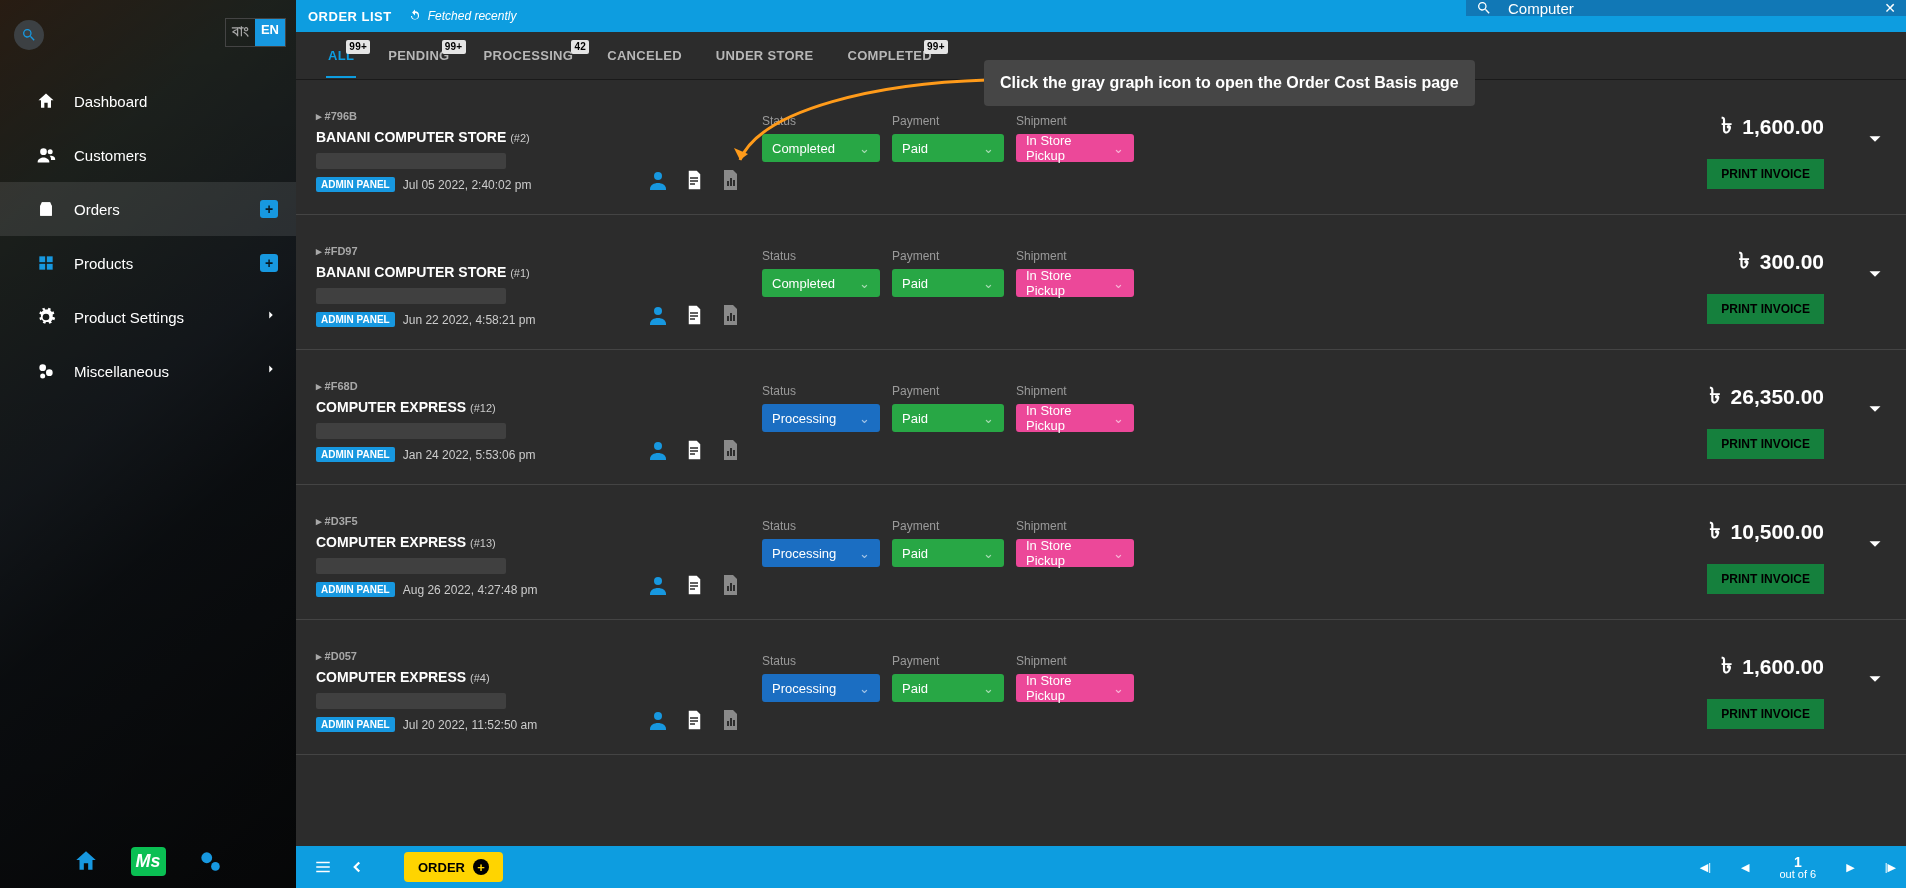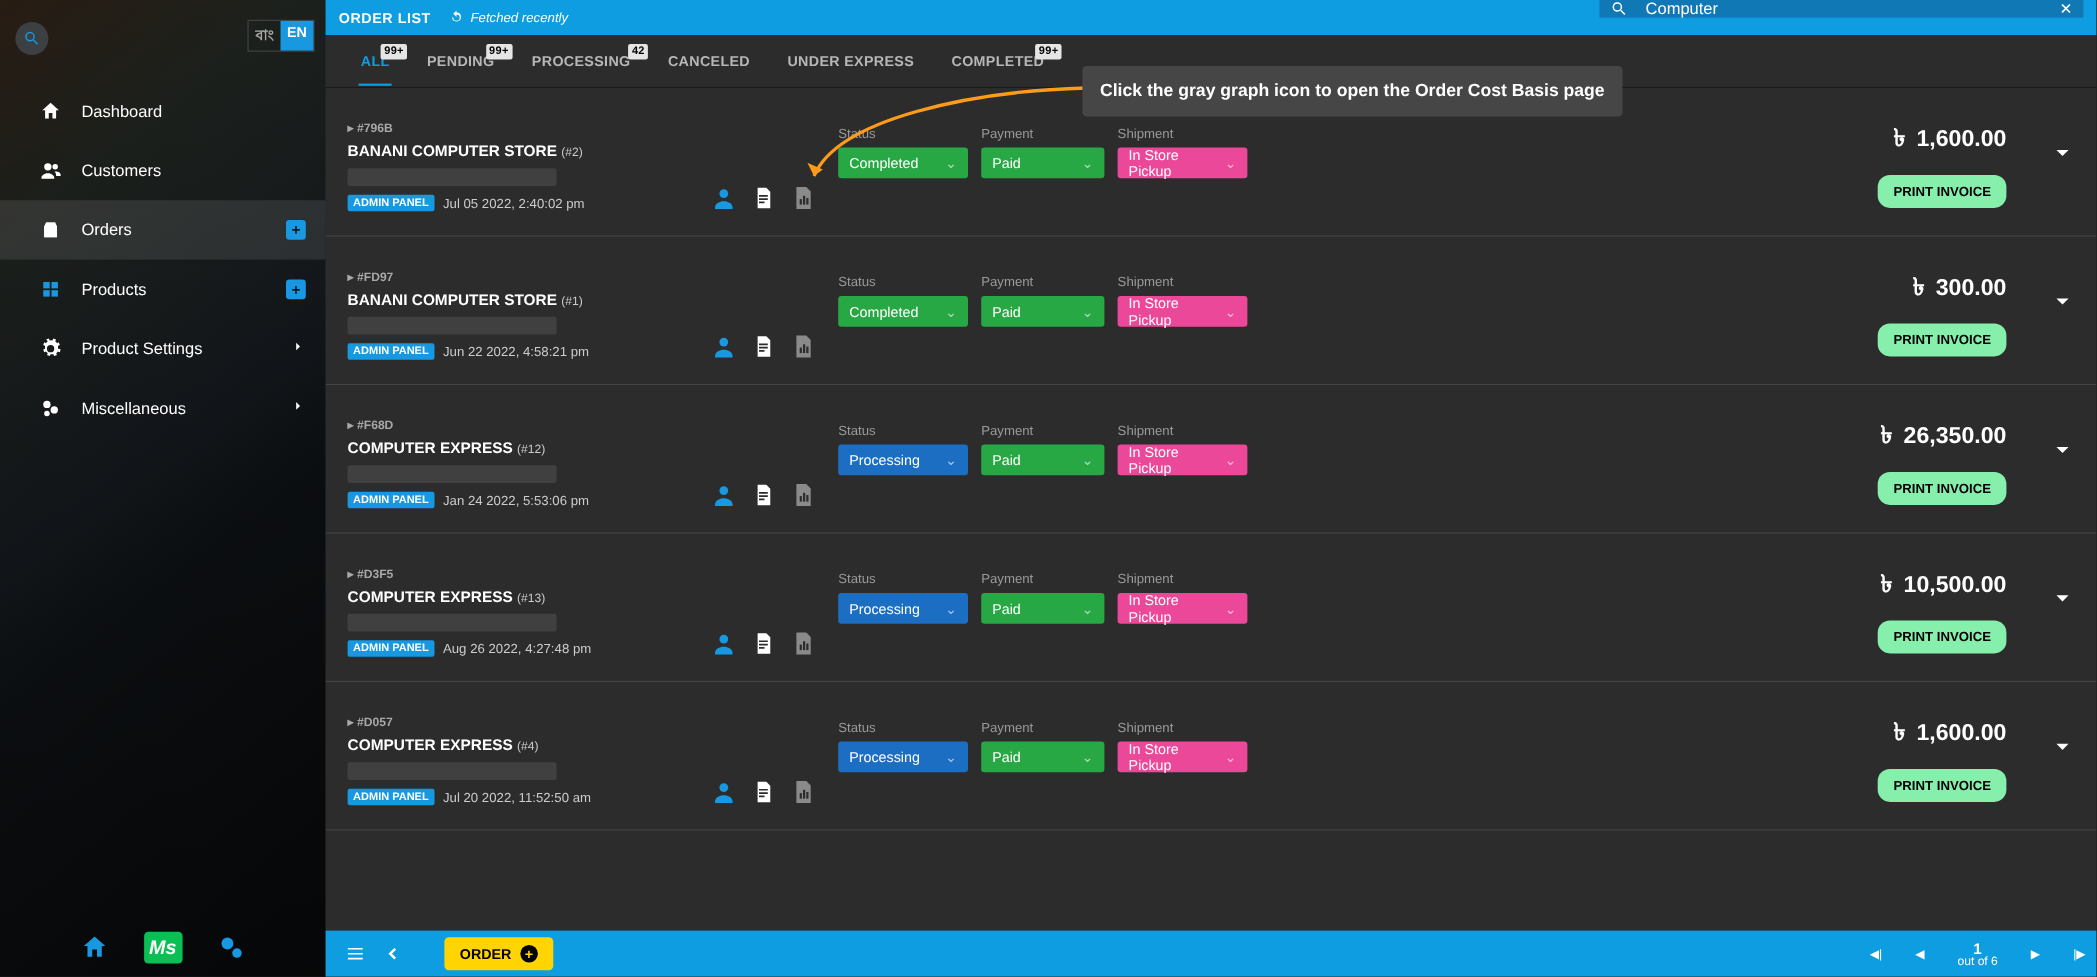--- a/index.html
+++ b/index.html
@@ -22,21 +22,21 @@
   .nav-item .chev{position:absolute;right:18px}
   .nav-item .chev svg{width:14px;height:14px;fill:#fff}
   .sidebar-bottom{position:absolute;bottom:14px;left:0;right:0;display:flex;justify-content:center;gap:36px}
   .sidebar-bottom .ico{width:26px;height:26px;display:flex;align-items:center;justify-content:center}
   .ms-badge{background:#0abf53;color:#fff;font-weight:700;font-style:italic;font-size:18px;border-radius:4px;padding:4px 5px}
   
   .topbar{position:absolute;left:296px;right:0;top:0;height:32px;background:#0d9de0;display:flex;align-items:center;color:#fff;padding-left:12px;font-size:12px}
   .topbar .title{font-weight:700;font-size:13px;letter-spacing:.5px}
   .topbar .refresh{margin-left:16px;display:flex;align-items:center;gap:6px;font-style:italic}
   .topbar .refresh svg{width:14px;height:14px;fill:#fff}
-  .searchbox{position:absolute;right:12px;top:0;height:16px;width:440px;background:#1178b6;display:flex;align-items:center;padding:0 10px}
+  .searchbox{position:absolute;right:0;top:0;height:16px;width:440px;background:#1178b6;display:flex;align-items:center;padding:0 10px}
   .searchbox svg{width:16px;height:16px;fill:#fff;margin-right:16px}
   .searchbox input{background:transparent;border:0;outline:0;color:#fff;font-size:15px;flex:1}
   .searchbox .close{font-size:14px;color:#fff}
   
   .tabs{position:absolute;left:296px;top:32px;right:0;height:48px;display:flex;align-items:center;padding:0 30px;gap:30px;background:#2c2c2c;border-bottom:1px solid #1a1a1a}
   .tab{color:#b7b7b7;font-size:13px;font-weight:700;letter-spacing:.3px;position:relative;cursor:pointer;padding:14px 2px}
   .tab.active{color:#0d9de0}
   .tab.active::after{content:"";position:absolute;left:0;right:0;bottom:-1px;height:2px;background:#0d9de0}
   .badge{position:absolute;top:6px;right:-14px;background:#e5e5e5;color:#000;font-size:10px;font-weight:700;border-radius:2px;padding:0 3px;line-height:14px}
   
@@ -63,21 +63,21 @@
   .sel.status{width:118px}
   .sel.pay{width:112px}
   .sel.ship{width:118px}
   .sel .chv{opacity:.6}
   .green{background:#28a745}
   .blue{background:#1b6ec2}
   .lblue{background:#ec4899}
   .right{margin-left:auto;text-align:right;display:flex;gap:40px;align-items:flex-start;padding-top:6px}
   .price{font-size:21px;font-weight:700;color:#fff;display:flex;align-items:center;justify-content:flex-end;gap:10px}
   .taka{font-size:22px}
-  .btn-print{margin-top:14px;background:#86efac;color:#000;font-weight:700;font-size:12px;padding:8px 14px;border-radius:11px;display:inline-block;cursor:pointer}
+  .btn-print{margin-top:14px;background:#15803d;color:#000;font-weight:700;font-size:12px;padding:8px 14px;border-radius:0;display:inline-block;cursor:pointer}
   .expand{padding-top:20px}
   .expand svg{width:22px;height:22px;fill:#fff}
   
   .bottombar{position:absolute;left:296px;right:0;bottom:0;height:42px;background:#0d9de0;display:flex;align-items:center;padding:0 10px;color:#fff}
   .bottombar .ham,.bottombar .back{width:34px;display:flex;justify-content:center}
   .bottombar .ham svg,.bottombar .back svg{width:18px;height:18px;fill:#fff}
   .btn-order{margin-left:30px;background:#ffd400;color:#000;font-weight:700;font-size:13px;padding:7px 14px;border-radius:4px;display:flex;align-items:center;gap:8px}
   .btn-order .plus{width:16px;height:16px;border-radius:50%;background:#000;color:#ffd400;display:flex;align-items:center;justify-content:center;font-size:13px}
   .pager{margin-left:auto;display:flex;align-items:center;gap:30px;font-size:11px}
   .pgcol{display:flex;flex-direction:column;align-items:center;line-height:1}
@@ -184,21 +184,21 @@
     <input value="Computer" style="">
     <span class="close">✕</span>
   </div>
 </div>
 
 <div class="tabs">
   <div class="tab active"><span>ALL</span><span class="badge">99+</span></div>
   <div class="tab"><span>PENDING</span><span class="badge">99+</span></div>
   <div class="tab"><span>PROCESSING</span><span class="badge">42</span></div>
   <div class="tab"><span>CANCELED</span></div>
-  <div class="tab"><span>UNDER EXPRESS</span></div>
+  <div class="tab"><span>UNDER STORE</span></div>
   <div class="tab"><span>COMPLETED</span><span class="badge">99+</span></div>
 </div>
 
 <div class="tip">Click the gray graph icon to open the Order Cost Basis page</div>
 <div class="arrow" style="left:732px;top:78px">
   <svg width="260" height="100">
       <path d="M255 2 C150 5 30 30 8 82" stroke="#ff9b1a" stroke-width="3" fill="none"></path>
       <path d="M8 82 l-6 -12 l14 6 z" fill="#ff9b1a"></path>
     </svg>
 </div>

